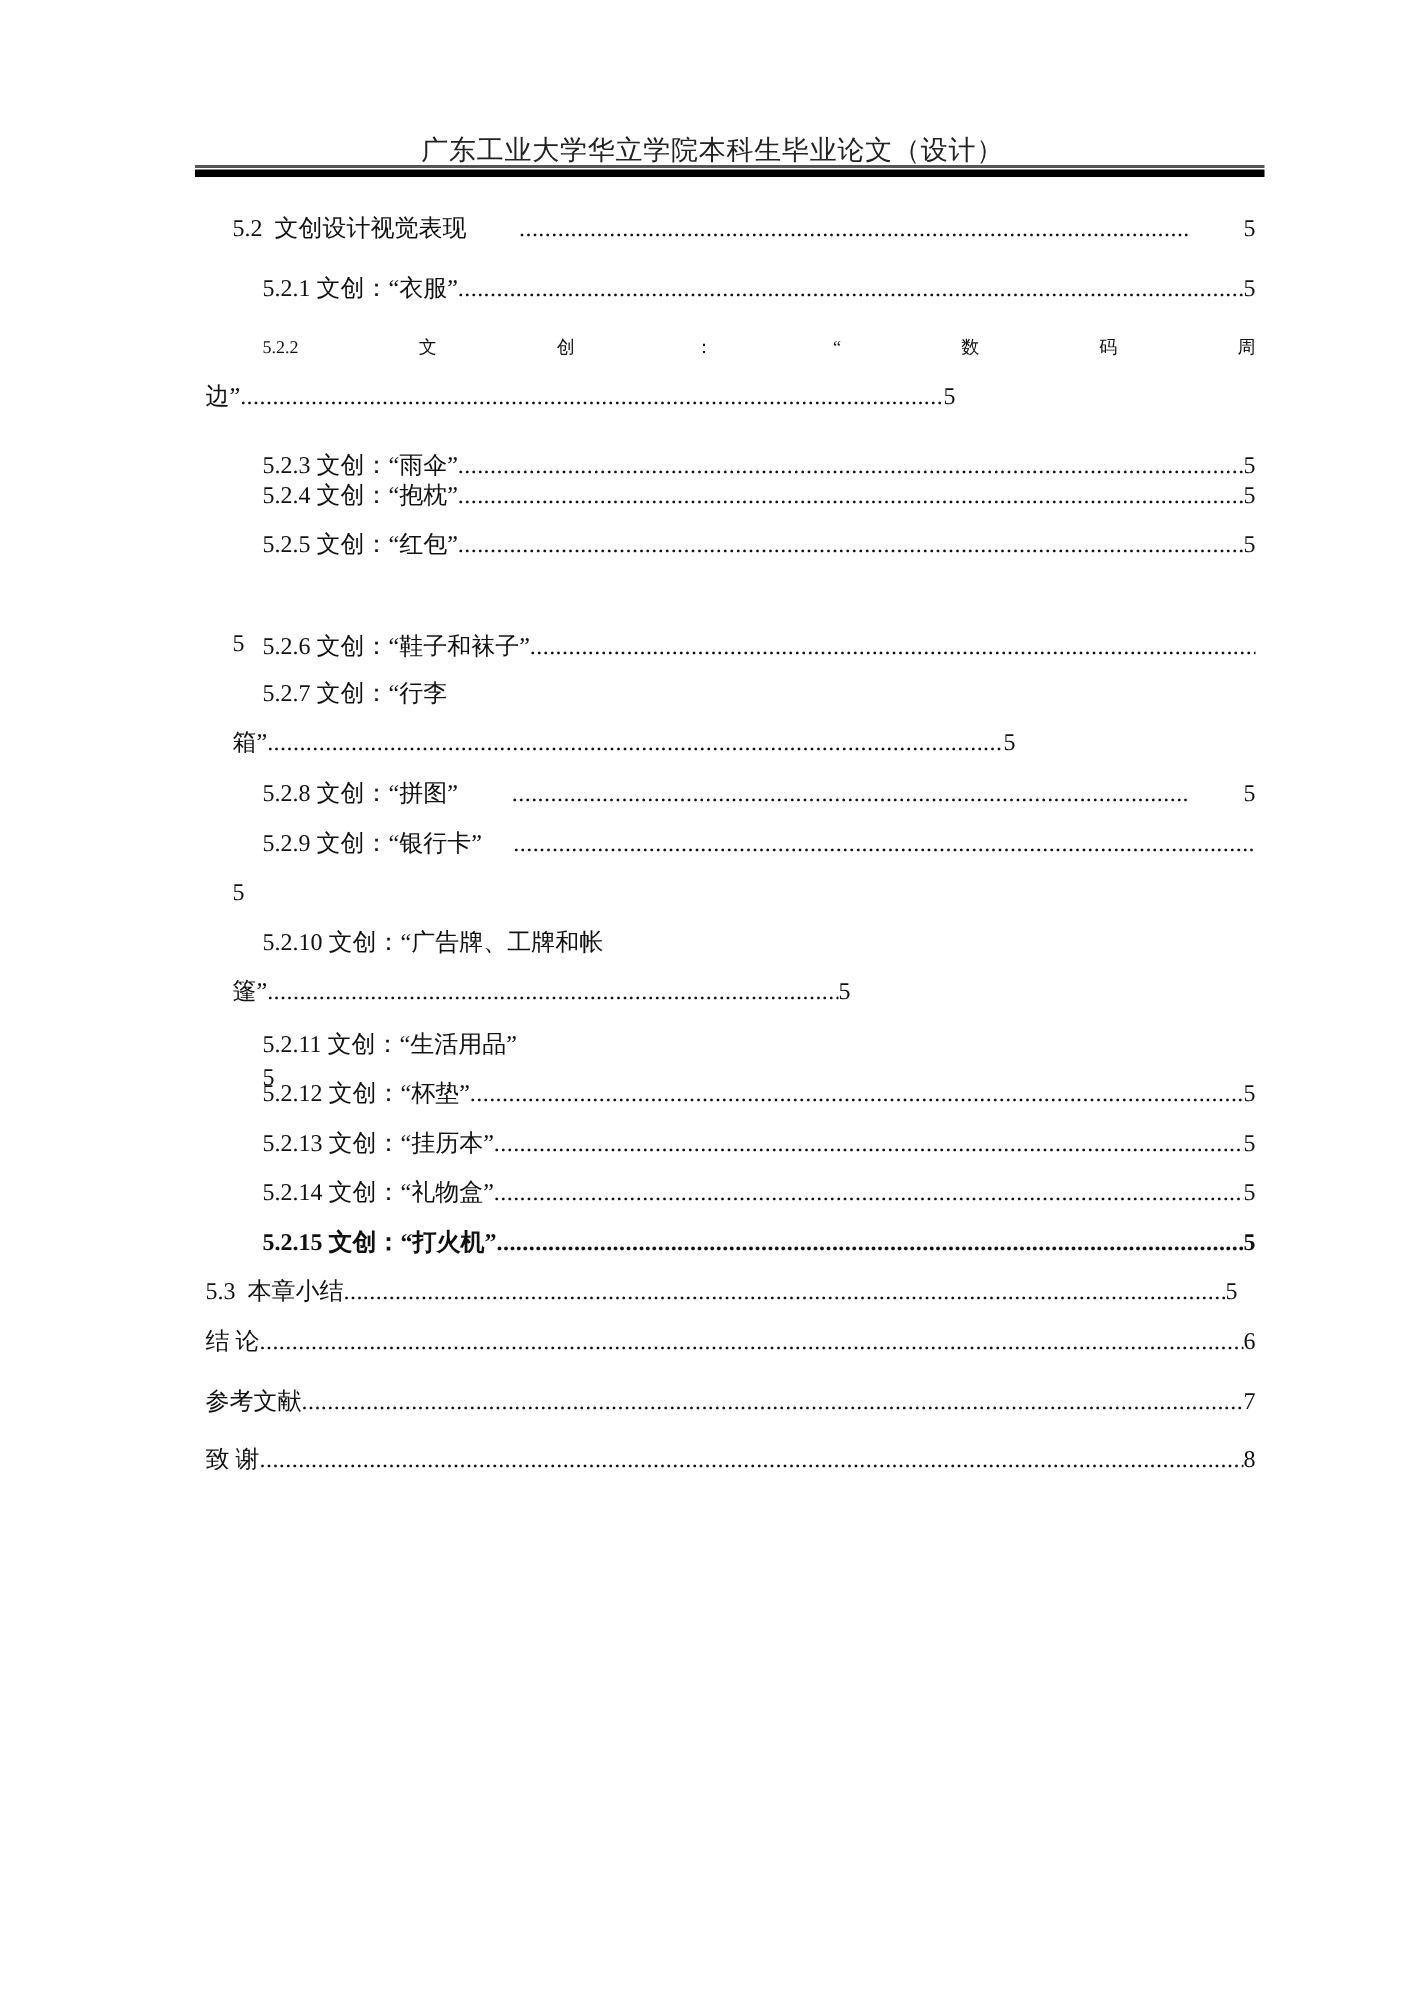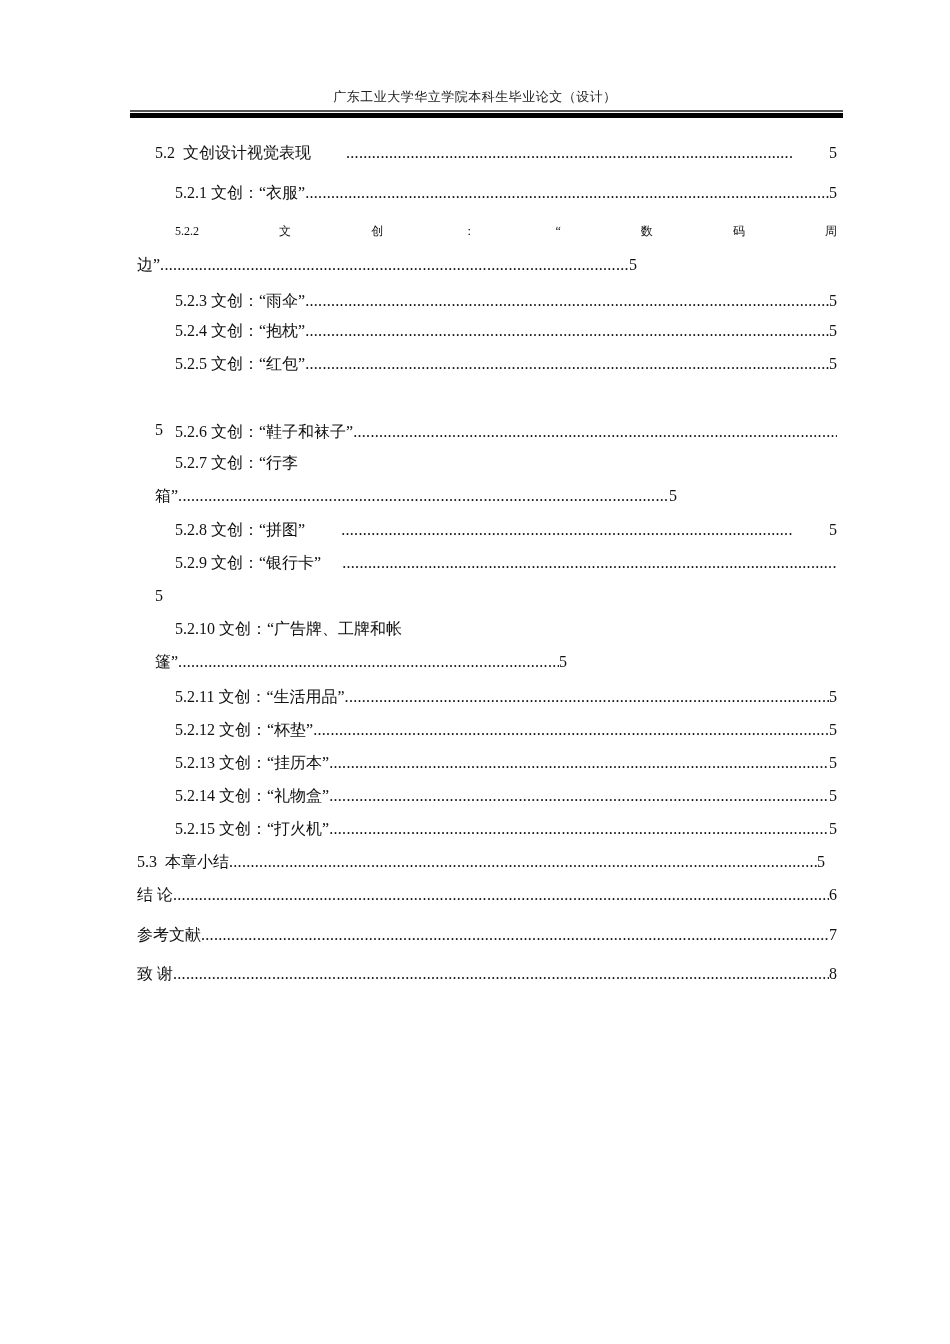--- a/index.html
+++ b/index.html
@@ -1,19 +1,19 @@
 <!DOCTYPE html>
 <html><head>
 <meta charset="utf-8">
 <style>
   html, body { margin: 0; padding: 0; background: #ffffff; }
   body { width: 950px; height: 1344px; position: relative; overflow: hidden;
          font-family: "Liberation Serif", "DejaVu Serif", serif; color: #111; }
   .header-text { position: absolute; top: 88px; left: 0; width: 950px; text-align: center;
-                 font-size: 13px; color: #222; letter-spacing: 0.5px; }
+                 font-size: 18px; color: #222; letter-spacing: 0.5px; }
   .rule-thin { position: absolute; top: 110px; left: 130px; width: 713px; height: 2px; background: #555; }
   .rule-thick { position: absolute; top: 113px; left: 130px; width: 713px; height: 5px; background: #000; }
   .row { position: absolute; display: flex; align-items: baseline; height: 22px; font-size: 16px; line-height: 22px; }
   .row .label { flex: none; }
   .row .leader { flex: 1 1 auto; overflow: hidden; white-space: nowrap; letter-spacing: 0.3px;
                  color: #111; }
   .row .leader::after { content: "....................................................................................................................................................................................................................................................................................................................................................................................................................................................................................................................................................................................."; }
   .row .page { flex: none; }
   .justified { position: absolute; display: flex; justify-content: space-between; font-size: 12px; line-height: 22px; height: 22px; }
   .plain { position: absolute; font-size: 16px; line-height: 22px; white-space: nowrap; }
@@ -51,21 +51,21 @@
     <span>数</span>
     <span>码</span>
     <span>周</span>
   </div>
   <div class="row" style="top:254px; left:137px; width:500px;">
     <span class="label">边”</span>
     <span class="leader"></span>
     <span class="page">5</span>
   </div>
 
-  <div class="row" style="top:290px; left:175px; width:662px;align-items:flex-end;">
+  <div class="row" style="top:300px; left:175px; width:662px;align-items:flex-end;">
     <span class="label"><span>5.2.3</span> <span>文创：“雨伞”</span></span>
     <span class="leader"></span>
     <span class="page">5</span>
   </div>
 
   <div class="row" style="top:320px; left:175px; width:662px;">
     <span class="label"><span>5.2.4</span> <span>文创：“抱枕”</span></span>
     <span class="leader"></span>
     <span class="page">5</span>
   </div>
@@ -101,21 +101,21 @@
   </div>
   <div class="plain" style="top:585px; left:155px;">5</div>
 
   <div class="plain" style="top:618px; left:175px;">5.2.10 文创：“广告牌、工牌和帐</div>
   <div class="row" style="top:651px; left:155px; width:412px;">
     <span class="label">篷”</span>
     <span class="leader"></span>
     <span class="page">5</span>
   </div>
 
-  <div class="row" style="top:686px; left:175px; width:662px;">
+  <div class="row" style="top:686px; left:175px; width:662px;flex-direction:column;">
     <span class="label"><span>5.2.11</span> <span>文创：“生活用品”</span></span>
     <span class="leader"></span>
     <span class="page">5</span>
   </div>
 
   <div class="row" style="top:719px; left:175px; width:662px;">
     <span class="label"><span>5.2.12</span> <span>文创：“杯垫”</span></span>
     <span class="leader"></span>
     <span class="page">5</span>
   </div>
@@ -125,21 +125,21 @@
     <span class="leader"></span>
     <span class="page">5</span>
   </div>
 
   <div class="row" style="top:785px; left:175px; width:662px;">
     <span class="label"><span>5.2.14</span> <span>文创：“礼物盒”</span></span>
     <span class="leader"></span>
     <span class="page">5</span>
   </div>
 
-  <div class="row" style="top:818px; left:175px; width:662px;">
+  <div class="row" style="top:818px; left:175px; width:662px;font-weight:bold;">
     <span class="label"><span>5.2.15</span> <span>文创：“打火机”</span></span>
     <span class="leader"></span>
     <span class="page">5</span>
   </div>
 
   <div class="row" style="top:851px; left:137px; width:688px;">
     <span class="label"><span>5.3</span><span class="sp"></span><span>本章小结</span></span>
     <span class="leader"></span>
     <span class="page">5</span>
   </div>

